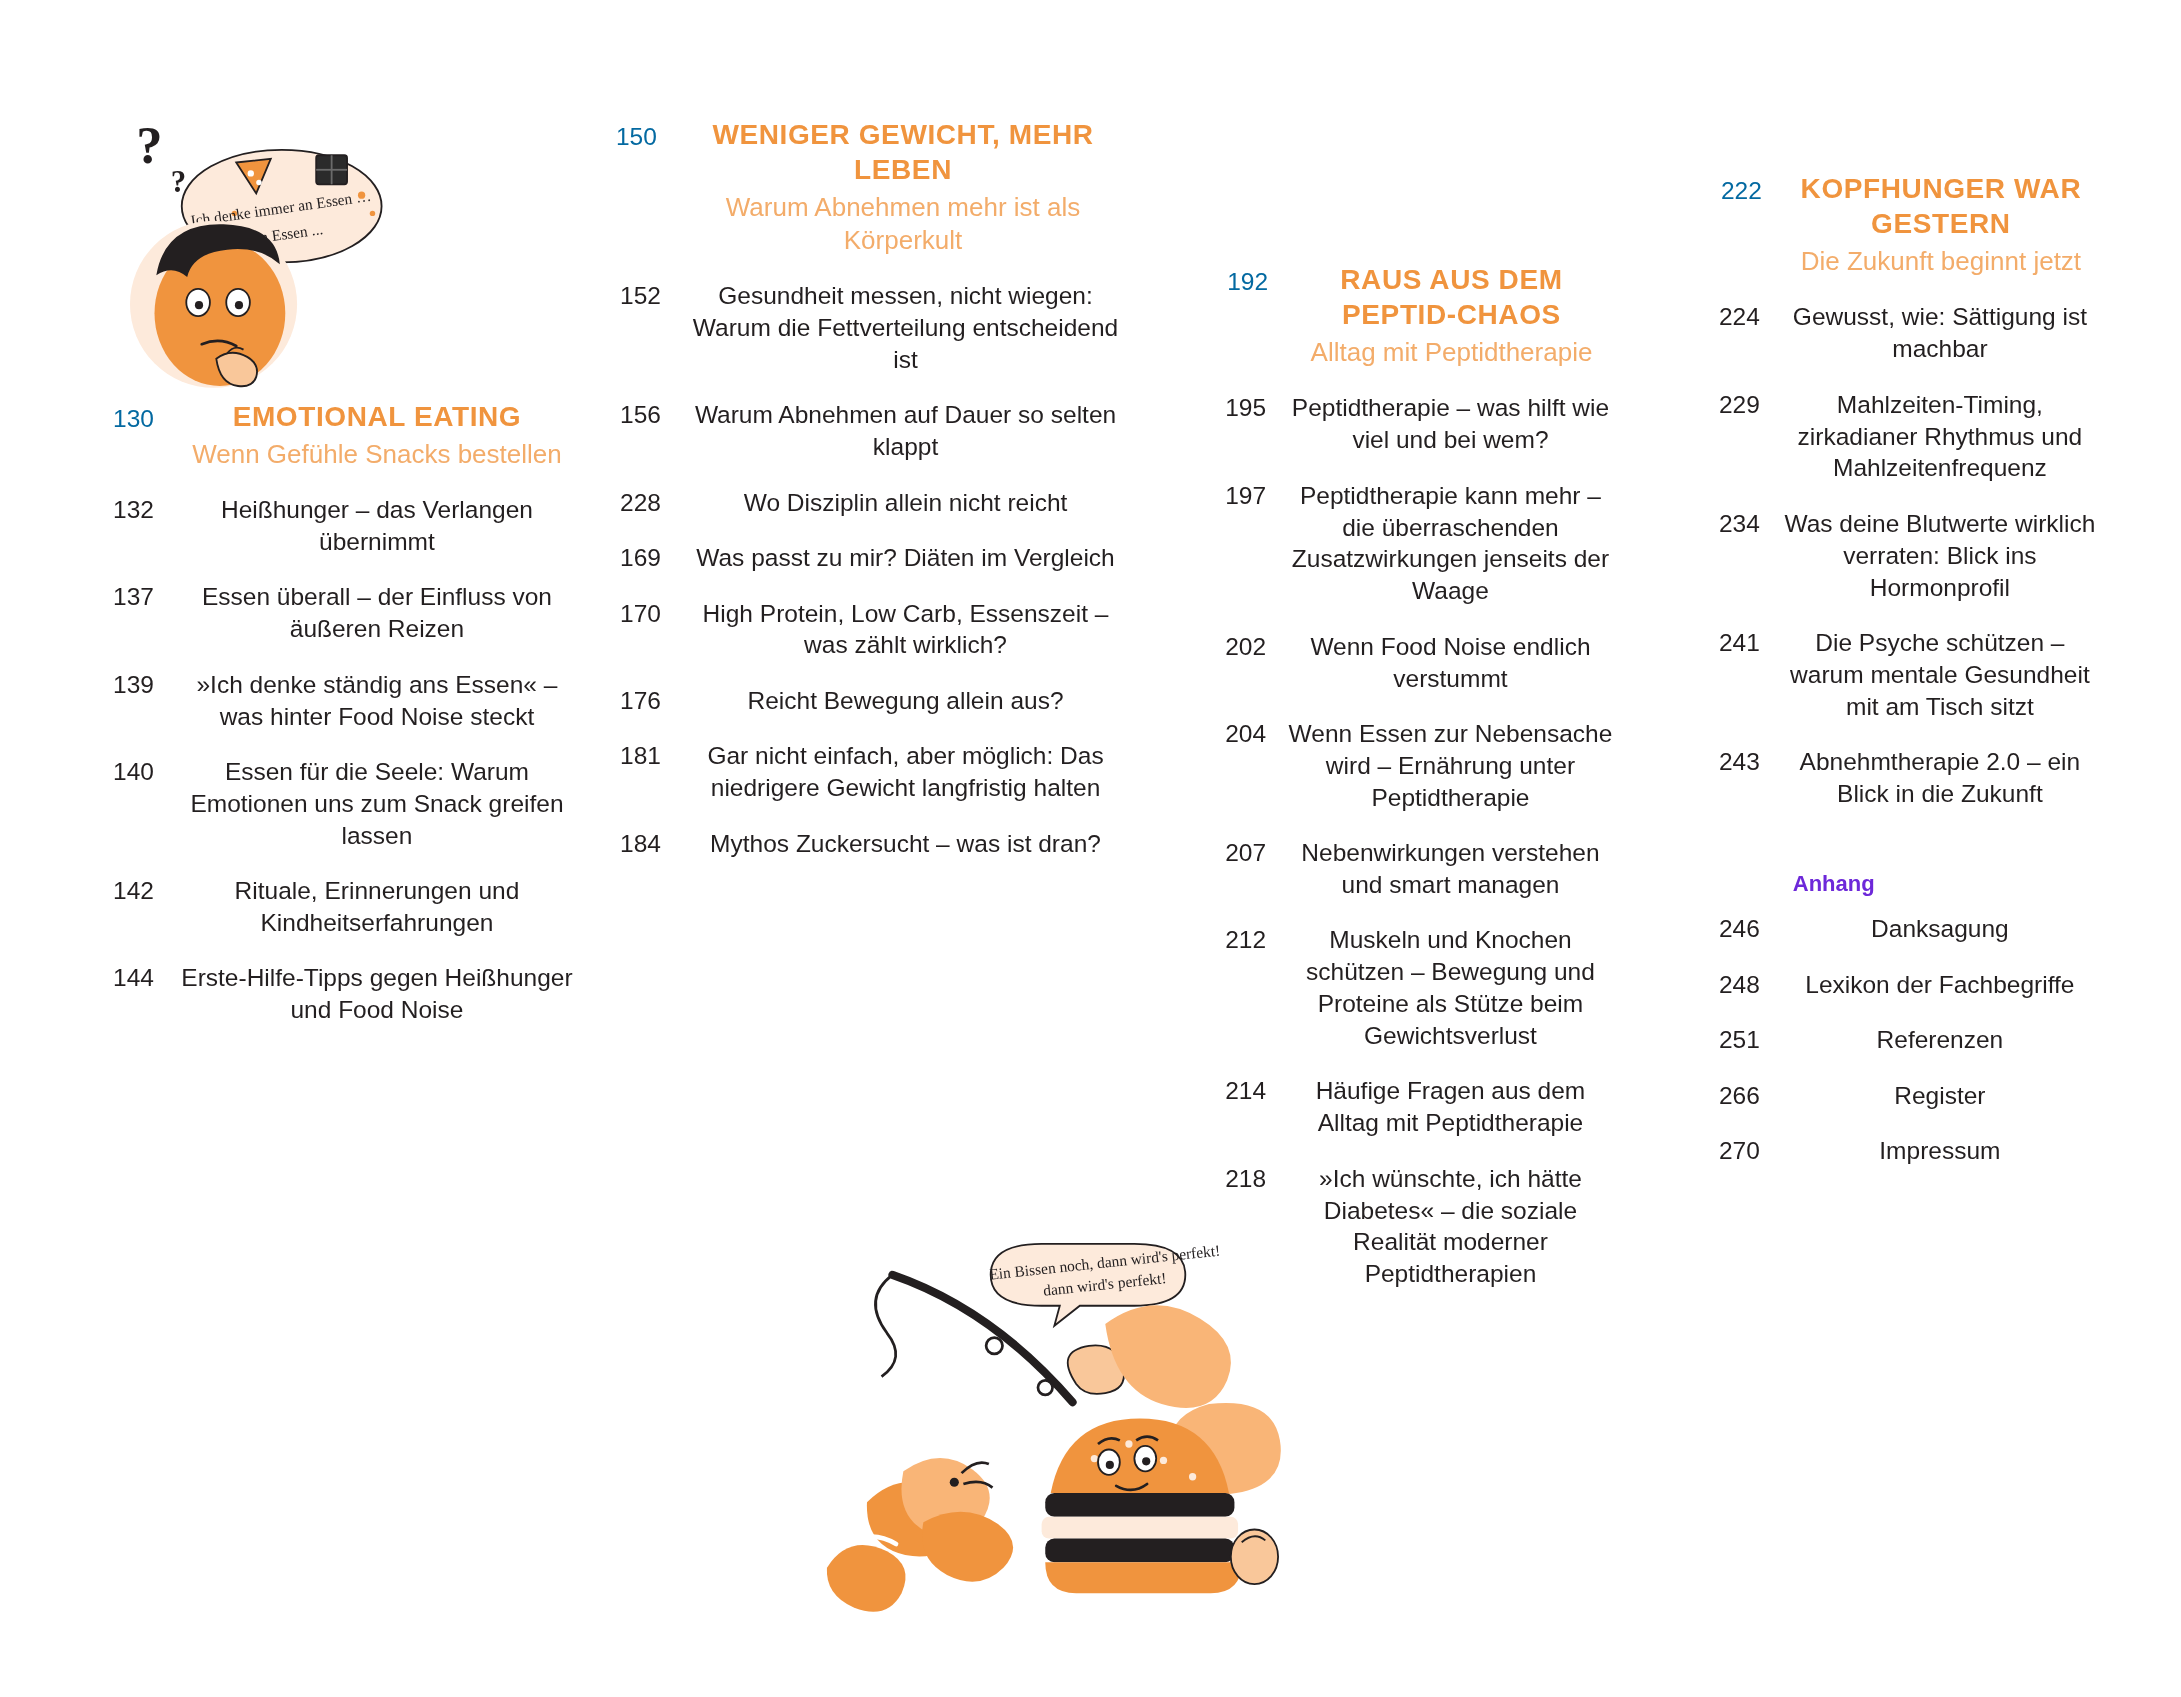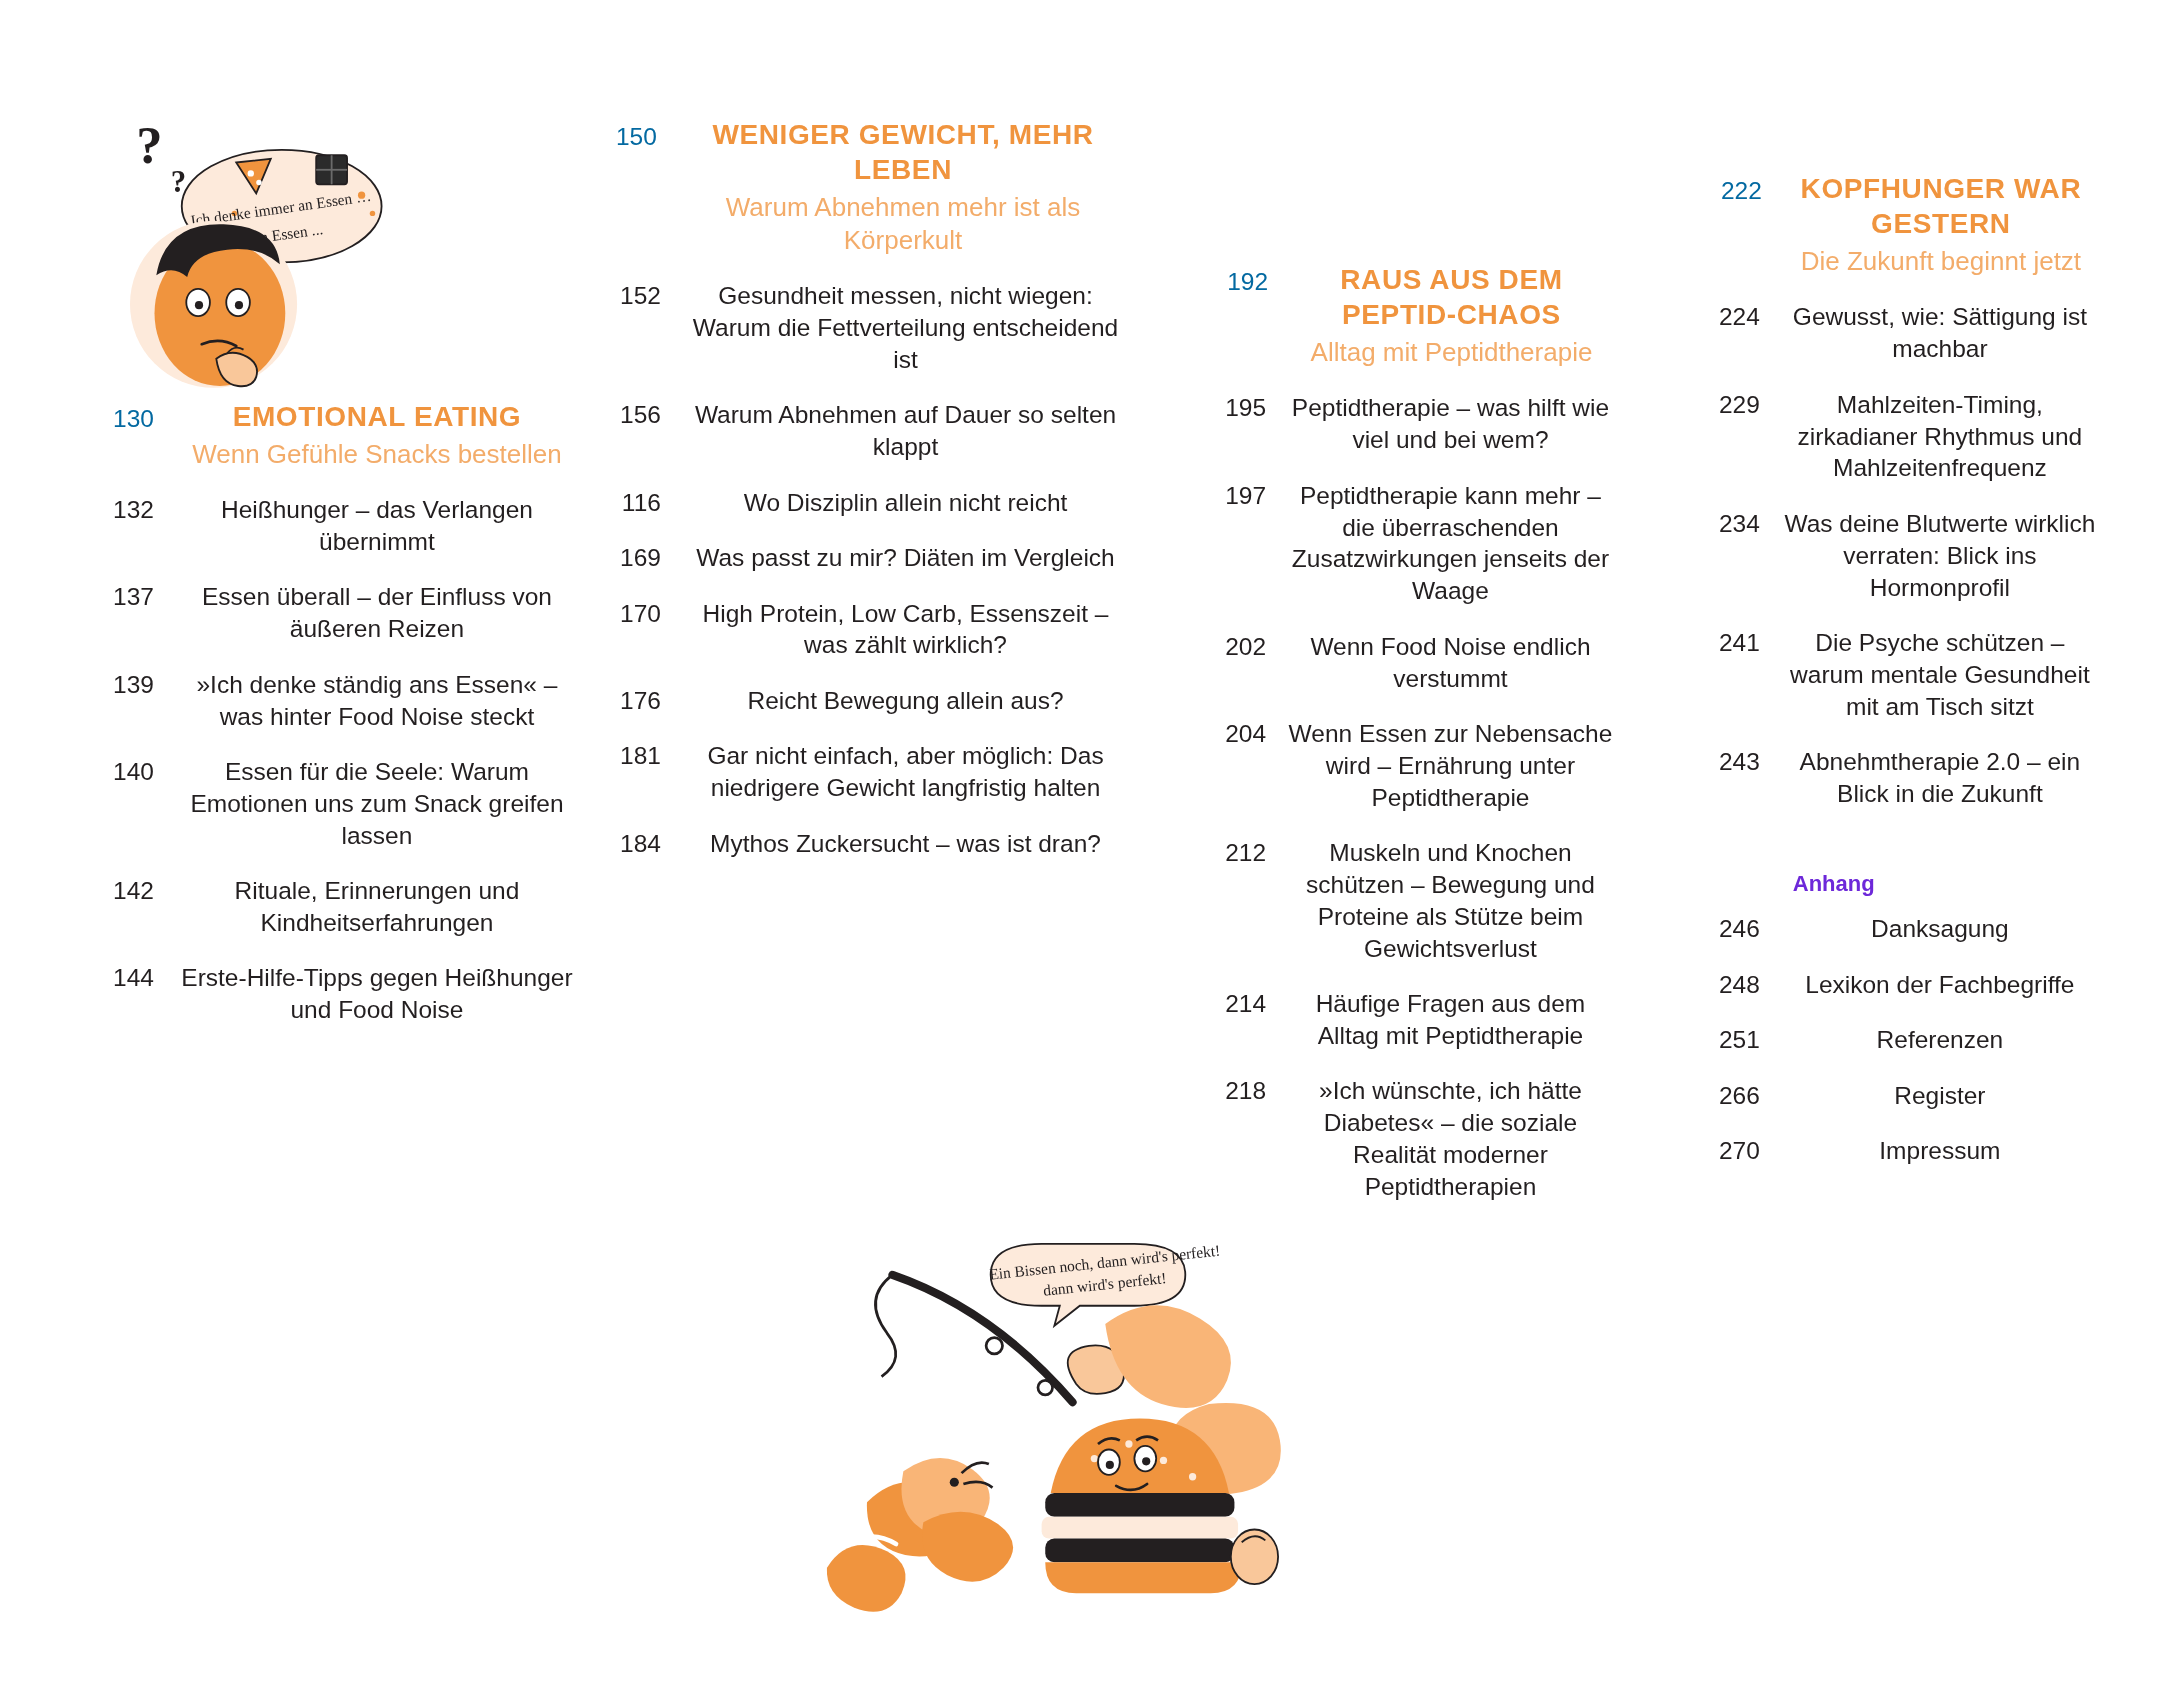--- a/index.html
+++ b/index.html
@@ -207,21 +207,21 @@
 
       <div class="entry">
         <div class="pg pgw-sub">152</div>
         <div class="txt">Gesundheit messen, nicht wiegen: Warum die Fettverteilung entscheidend ist</div>
       </div>
       <div class="entry">
         <div class="pg pgw-sub">156</div>
         <div class="txt">Warum Abnehmen auf Dauer so selten klappt</div>
       </div>
       <div class="entry">
-        <div class="pg pgw-sub">116</div>
+        <div class="pg pgw-sub">228</div>
         <div class="txt">Wo Disziplin allein nicht reicht</div>
       </div>
       <div class="entry">
         <div class="pg pgw-sub">169</div>
         <div class="txt">Was passt zu mir? Diäten im Vergleich</div>
       </div>
       <div class="entry">
         <div class="pg pgw-sub">170</div>
         <div class="txt">High Protein, Low Carb, Essenszeit – was zählt wirklich?</div>
       </div>
@@ -314,20 +314,24 @@
       </div>
       <div class="entry">
         <div class="pg pgw-sub">202</div>
         <div class="txt">Wenn Food Noise endlich verstummt</div>
       </div>
       <div class="entry">
         <div class="pg pgw-sub">204</div>
         <div class="txt">Wenn Essen zur Nebensache wird – Ernährung unter Peptidtherapie</div>
       </div>
       <div class="entry">
+        <div class="pg pgw-sub">207</div>
+        <div class="txt">Nebenwirkungen verstehen und smart managen</div>
+      </div>
+      <div class="entry">
         <div class="pg pgw-sub">212</div>
         <div class="txt">Muskeln und Knochen schützen – Bewegung und Proteine als Stütze beim Gewichtsverlust</div>
       </div>
       <div class="entry">
         <div class="pg pgw-sub">214</div>
         <div class="txt">Häufige Fragen aus dem Alltag mit Peptidtherapie</div>
       </div>
       <div class="entry">
         <div class="pg pgw-sub">218</div>
         <div class="txt">»Ich wünschte, ich hätte Diabetes« – die soziale Realität moderner Peptidtherapien</div>

